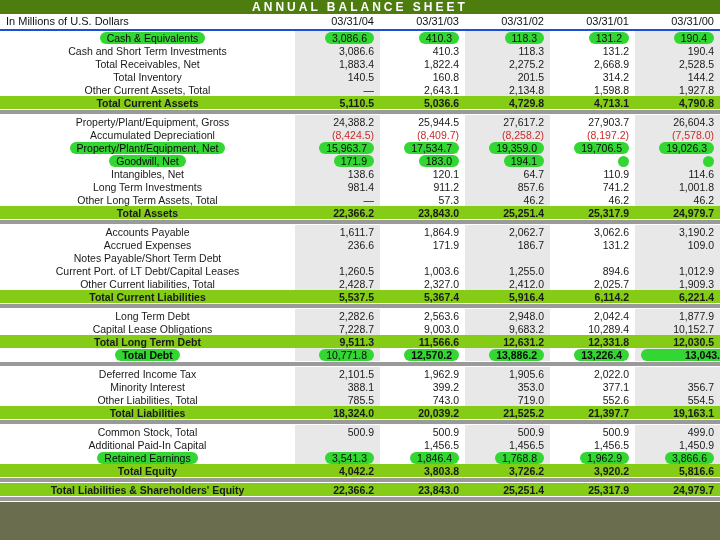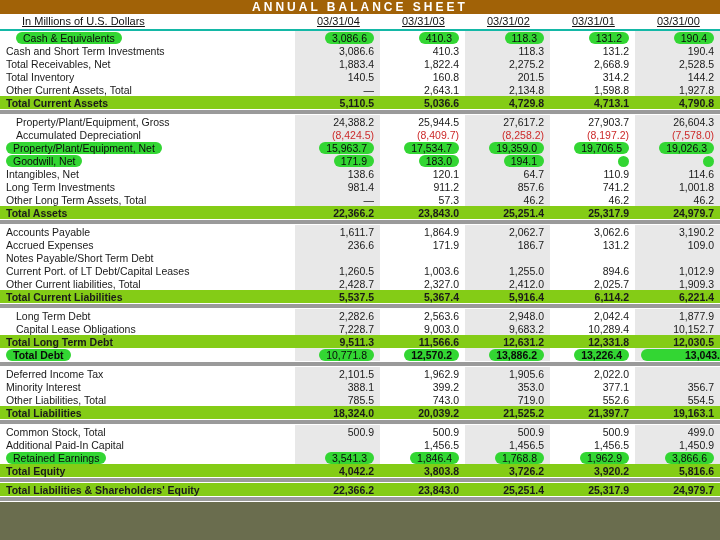--- a/index.html
+++ b/index.html
@@ -4,38 +4,38 @@
 <style>
   html, body { margin:0; padding:0; }
   body {
     width:720px; height:540px; overflow:hidden;
     background:#6a6d4e;
     font-family:"Liberation Sans", sans-serif;
   }
   .sheet { width:720px; background:#ffffff; }
   .title-bar {
     height:14px; line-height:14px;
-    background:#a16207; color:#ffffff;
+    background:#4d7c0f; color:#ffffff;
     font-size:12px; font-weight:bold; text-align:center; letter-spacing:3px;
   }
   table { border-collapse:collapse; width:720px; table-layout:fixed; }
   col.c-label { width:295px; }
   col.c-val { width:85px; }
   thead th {
     font-size:11px; font-weight:normal; color:#111;
-    height:15px; line-height:15px; padding:0 22px;
-    border-bottom:2px solid #14b8a6; text-align:right; white-space:nowrap;text-decoration:underline;
+    height:15px; line-height:15px; padding:0 6px;
+    border-bottom:2px solid #1d4ed8; text-align:right; white-space:nowrap;
   }
   thead th.lbl { text-align:left; font-size:11px; }
   td {
     font-size:10.5px; color:#1a1a1a;
     height:13px; line-height:12px; padding:0 6px;
     vertical-align:middle;
   }
-  td.lbl { text-align:left; }
+  td.lbl { text-align:center; }
   td.lbl .ltxt { display:inline-block; max-width:235px; white-space:normal; }
   td.val { text-align:right; white-space:nowrap; }
   td.stripe { background:#e8e8e8; }
   tr.total td { background:#84cc16; font-weight:bold; }
   tr.sep td { height:4px; padding:0; background:#9a9a9a; border-top:1px solid #fff; border-bottom:1px solid #fff; }
   .ind { padding-left:16px; }
   .pill {
     display:inline-block; background:#33d633; color:#0a0a0a;
     border-radius:9px; padding:0 7px; line-height:12px;
   }

